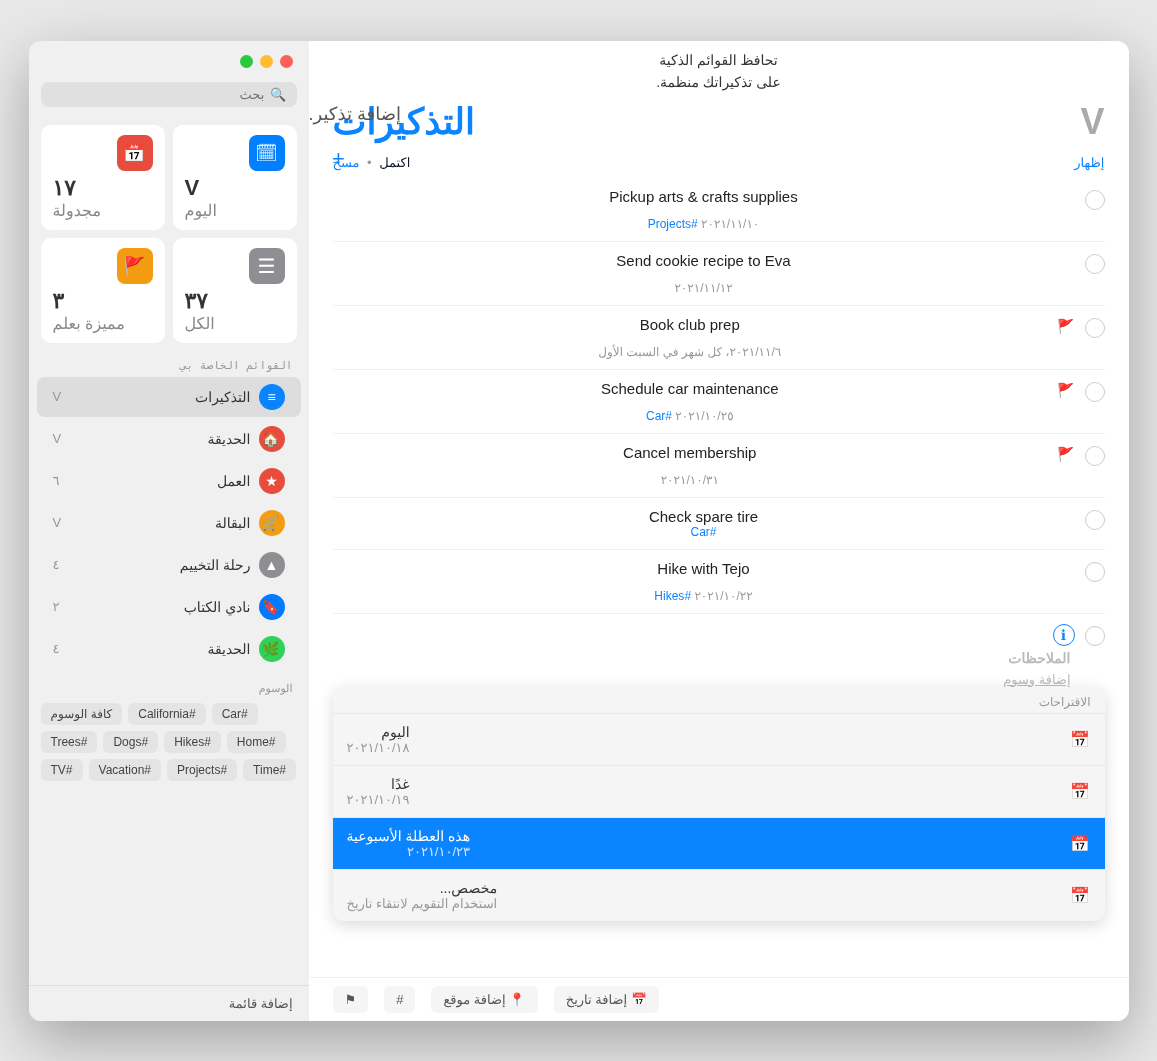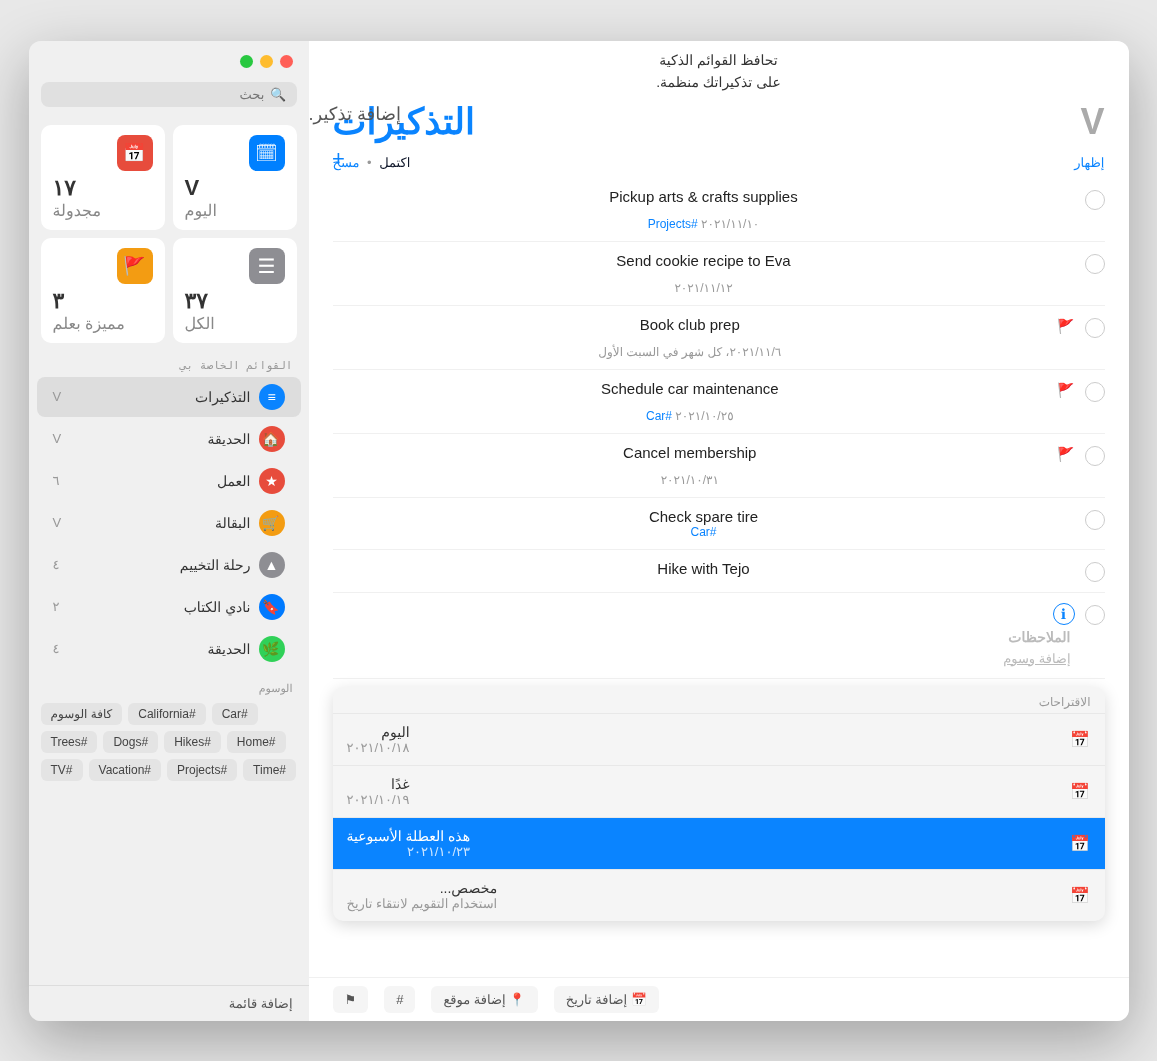--- a/index.html
+++ b/index.html
@@ -551,20 +551,24 @@
         <div class="ri-info">
           <div class="ri-title">Check spare tire</div>
           <div class="ri-tag">#Car</div>
         </div>
       </div>
 
       <div class="reminder-item">
         <div class="ri-checkbox"></div>
         <div class="ri-info">
           <div class="ri-title">Hike with Tejo</div>
+          <div class="ri-date">
+            <span>٢٠٢١/١٠/٢٢</span>
+            <span class="ri-tag">#Hikes</span>
+          </div>
         </div>
       </div>
 
       <div class="new-reminder-row">
         <div class="nr-info-row">
           <div class="ri-checkbox"></div>
           <div class="nr-icon">ℹ</div>
         </div>
         <div class="nr-placeholder" style="text-align:right;padding: 4px 34px;">الملاحظات</div>
         <div class="nr-tags-row">إضافة وسوم</div>

